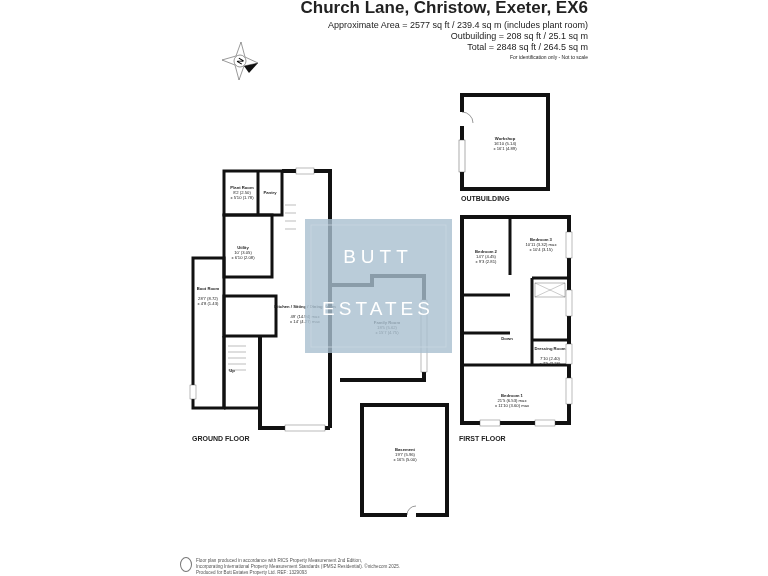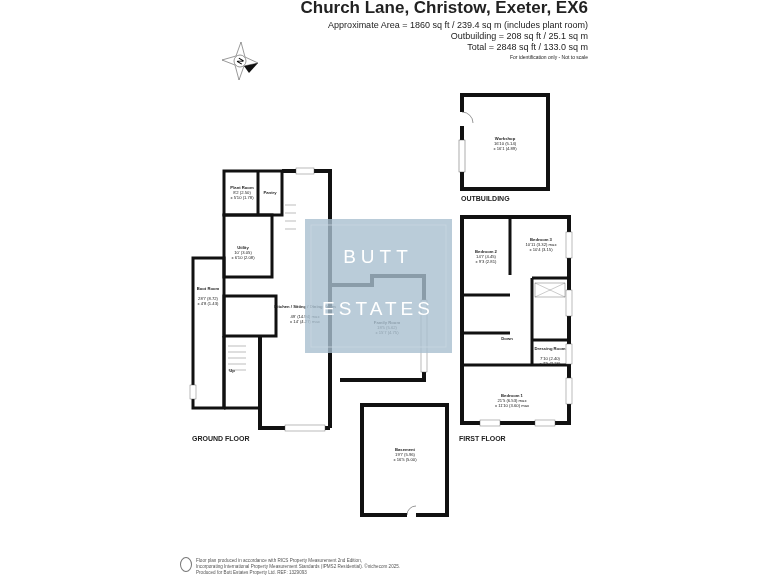--- a/index.html
+++ b/index.html
@@ -14,23 +14,23 @@
   .rl{font-family:"Liberation Sans",sans-serif;font-size:4.2px;text-anchor:middle;fill:#222;}
   .rlb{font-weight:bold;}
   .fl{font-family:"Liberation Sans",sans-serif;font-size:7px;font-weight:bold;fill:#222;}
   .footer{position:absolute;left:196px;top:558px;font-size:4.6px;line-height:6px;color:#555;white-space:nowrap;}
   .footer-icon{position:absolute;left:180px;top:557px;width:10px;height:13px;border:1px solid #777;border-radius:50%;}
 </style>
 </head>
 <body>
 
 <div class="hdr title">Church Lane, Christow, Exeter, EX6</div>
-<div class="hdr line1">Approximate Area = 1860 sq ft / 239.4 sq m (includes plant room)</div>
+<div class="hdr line1">Approximate Area = 2577 sq ft / 239.4 sq m (includes plant room)</div>
 <div class="hdr line2">Outbuilding = 208 sq ft / 25.1 sq m</div>
-<div class="hdr line3">Total = 2848 sq ft / 133.0 sq m</div>
+<div class="hdr line3">Total = 2848 sq ft / 264.5 sq m</div>
 <div class="hdr note">For identification only - Not to scale</div>
 
 <svg width="768" height="576" viewBox="0 0 768 576">
 
   <g>
     <polygon points="222,60 236,56 241,42 245,57 258,63 244,66 239,80 235,65" fill="#fff" stroke="#555" stroke-width="0.6"></polygon>
     <polygon points="244,66 258,63 249,73" fill="#111"></polygon>
     <circle cx="240" cy="61" r="6" fill="#fff" stroke="#555" stroke-width="0.6"></circle>
     <text x="240" y="64" font-size="8" font-weight="bold" text-anchor="middle" transform="rotate(-60 240 61)" font-family="Liberation Sans, sans-serif">N</text>
   </g>

